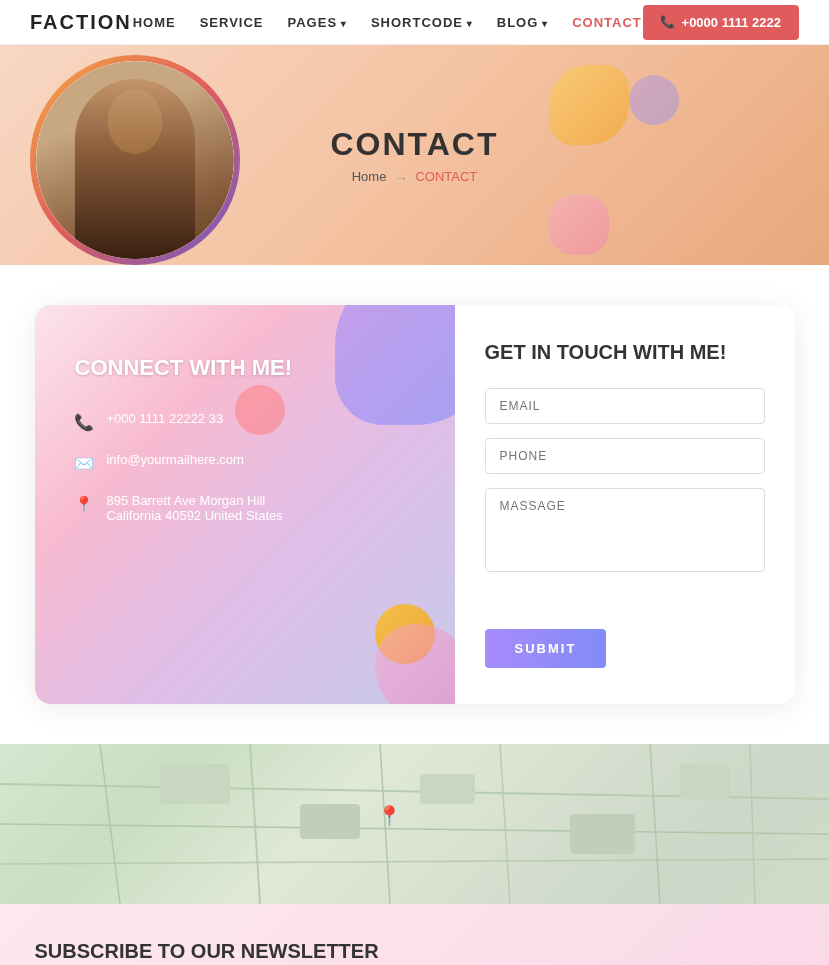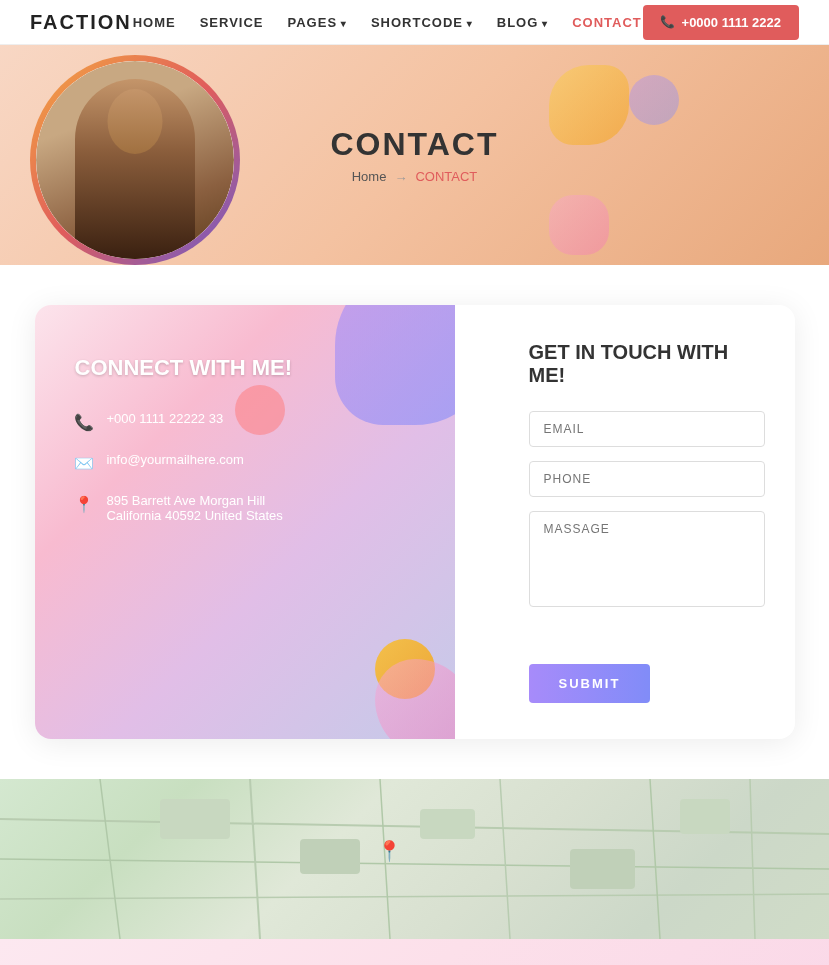--- a/index.html
+++ b/index.html
@@ -62,21 +62,21 @@
     .breadcrumb .current { color: #e05c5c; }
 
     
     .contact-section {
       background: #fff; padding: 40px 30px;
     }
     .contact-card {
       background: #fff; border-radius: 16px;
       box-shadow: 0 4px 30px rgba(0,0,0,0.08);
       display: flex; overflow: hidden;
-      margin: 0 auto; max-width: 760px; gap: 44px;
+      margin: 0 auto; max-width: 760px;
     }
     .contact-left {
       flex: 0 0 420px;
       background: linear-gradient(135deg, #fce4ec 0%, #f8bbd0 30%, #e1bee7 60%, #c5cae9 100%);
       padding: 50px 40px;
       position: relative; overflow: hidden;
       min-height: 320px;
     }
     .contact-left h2 { font-size: 22px; font-weight: 800; color: #fff; margin-bottom: 30px; text-shadow: 0 1px 3px rgba(0,0,0,0.2); }
     .contact-info-item { display: flex; align-items: flex-start; gap: 12px; margin-bottom: 20px; }
@@ -94,21 +94,21 @@
 
     .contact-right { flex: 1; padding: 36px 30px; }
     .contact-right h3 { font-size: 20px; font-weight: 800; color: #333; margin-bottom: 24px; }
     .form-field { margin-bottom: 14px; }
     .form-field input, .form-field textarea {
       width: 100%; border: 1px solid #ddd; border-radius: 4px;
       padding: 10px 14px; font-size: 12px; color: #999;
       text-transform: uppercase; letter-spacing: 1px; outline: none;
       font-family: Arial, sans-serif;
     }
-    .form-field textarea { height: 96px; resize: none; }
+    .form-field textarea { height: 84px; resize: none; }
     .submit-btn {
       background: linear-gradient(90deg, #a78bfa, #818cf8);
       color: #fff; border: none; padding: 12px 30px;
       border-radius: 4px; font-size: 13px; font-weight: 700;
       text-transform: uppercase; letter-spacing: 2px; cursor: pointer; margin-top: 40px;
     }
 
     
     .map-section { width: 100%; height: 160px; position: relative; overflow: hidden; background: #e8e8e8; }
     .map-bg {

